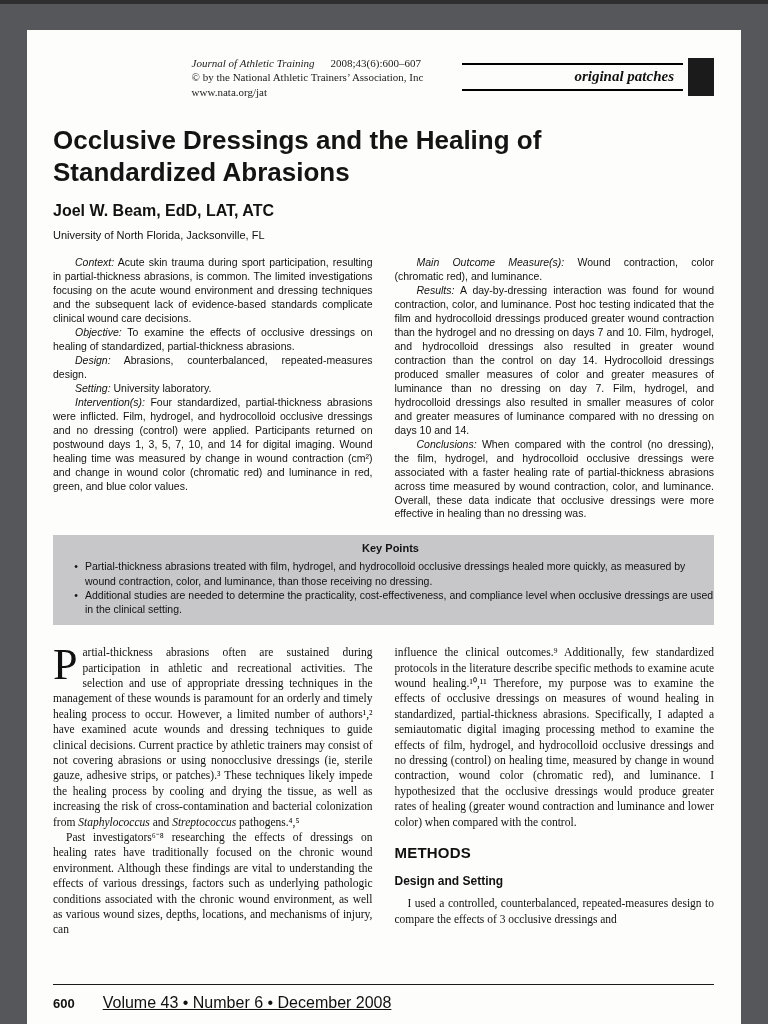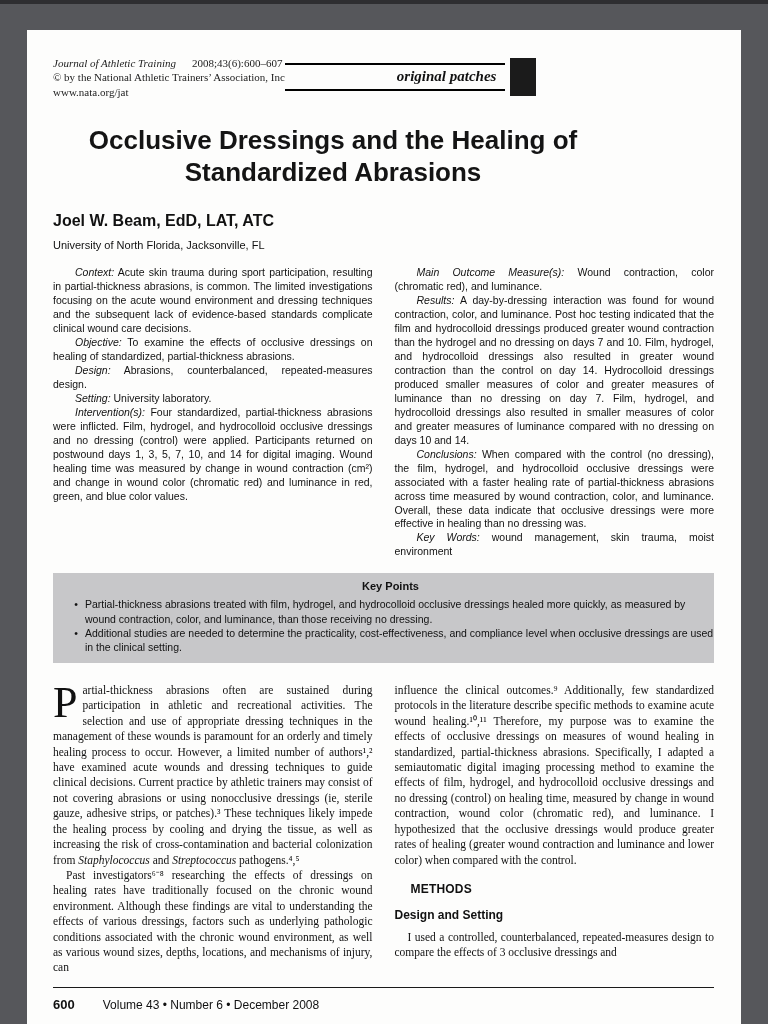--- a/index.html
+++ b/index.html
@@ -10,36 +10,36 @@
     color:#111;
   }
   .viewer { position:relative; width:768px; height:1024px; overflow:hidden; background:#56575b; }
   .viewer-top-edge { position:absolute; top:0; left:0; right:0; height:4px; background:#2e2e31; }
   .page {
     position:absolute; left:27px; top:30px; width:714px; height:994px;
     background:#fdfdfc; padding:26px 27px 0 26px; overflow:hidden;
   }
 
   
-  .page-header { display:flex; justify-content:flex-start; align-items:flex-start; }
+  .page-header { display:flex; justify-content:flex-end; align-items:flex-start;gap:39px; }
   .pub-info { font-family:"Liberation Serif", serif; font-size:11px; line-height:1.3; color:#1c1c1c; }
   .journal-name { font-style:italic; }
   .journal-issue { margin-left:16px; }
   .banner { display:flex; align-items:center; margin-top:2px; }
   .banner-rule {
     border-top:2px solid #000; border-bottom:2px solid #000;
     padding:3px 9px 4px 112px;
     font-family:"Liberation Serif", serif; font-style:italic; font-weight:bold; font-size:15px;
     white-space:nowrap;
   }
   .banner-square { width:26px; height:38px; background:#1b1b1b; margin-left:5px; }
 
   
-  .article-title { margin-top:26px; font-size:26px; font-weight:bold; line-height:1.22; max-width:560px; color:#141414;text-align:center; }
-  .author-name { margin-top:24px; font-size:16px; font-weight:bold; }
+  .article-title { margin-top:26px; font-size:26px; font-weight:bold; line-height:1.22; max-width:560px; color:#141414; }
+  .author-name { margin-top:14px; font-size:16px; font-weight:bold; }
   .affiliation { margin-top:9px; font-size:11px; }
 
   
   .abstract { display:flex; gap:22px; margin-top:15px; }
   .abs-col { flex:1; font-size:10.5px; line-height:1.33; text-align:justify; }
   .abs-p { text-indent:10px; }
   .abs-label { font-weight:normal; font-style:italic;padding-left:12px; }
 
   
   .key-points { margin-top:14px; background:#c7c7c9; padding:7px 0 9px 14px; }
@@ -47,32 +47,32 @@
   .kp-item { display:flex; font-size:10.5px; line-height:1.35; }
   .kp-bullet { flex:none; width:18px; text-align:center; }
   .kp-text { flex:1; }
 
   
   .body-cols { display:flex; gap:22px; margin-top:20px; font-family:"Liberation Serif", serif; }
   .body-col { flex:1; font-size:11.5px; line-height:1.34; text-align:justify; }
   .body-col p { margin:0; }
   .dropcap { float:left; font-size:44px; line-height:34px; padding:3px 5px 0 0; }
   .indent { text-indent:13px; }
-  .methods-heading { font-family:"Liberation Sans", sans-serif; font-weight:bold; font-size:12px; margin:13px 0 10px 16px; letter-spacing:.2px; }
+  .methods-heading { font-family:"Liberation Sans", sans-serif; font-weight:bold; font-size:15px; margin:13px 0 10px 0; letter-spacing:.2px; }
   .sub-heading { font-family:"Liberation Sans", sans-serif; font-weight:bold; font-size:12px; margin:0 0 7px 0; }
   .sci-italic { font-style:italic; }
 
   
   .page-footer {
     position:absolute; left:26px; right:27px; bottom:12px;
     border-top:1px solid #1a1a1a; padding-top:9px; background:#fdfdfc;
     display:flex; align-items:center; gap:28px;
   }
   .page-num { font-weight:bold; font-size:13px; }
-  .volume-line { font-size:12px; }
+  .volume-line { font-size:16px;text-decoration:underline; }
 </style>
 </head>
 <body>
 
 <div class="viewer">
   <div class="viewer-top-edge"></div>
 
   <div class="page">
 
     <div class="page-header">
@@ -98,21 +98,20 @@
         <p class="abs-p"><span class="abs-label">Context:</span><span> Acute skin trauma during sport participation, resulting in partial-thickness abrasions, is common. The limited investigations focusing on the acute wound environment and dressing techniques and the subsequent lack of evidence-based standards complicate clinical wound care decisions.</span></p>
         <p class="abs-p"><span class="abs-label">Objective:</span><span> To examine the effects of occlusive dressings on healing of standardized, partial-thickness abrasions.</span></p>
         <p class="abs-p"><span class="abs-label">Design:</span><span> Abrasions, counterbalanced, repeated-measures design.</span></p>
         <p class="abs-p"><span class="abs-label">Setting:</span><span> University laboratory.</span></p>
         <p class="abs-p"><span class="abs-label">Intervention(s):</span><span> Four standardized, partial-thickness abrasions were inflicted. Film, hydrogel, and hydrocolloid occlusive dressings and no dressing (control) were applied. Participants returned on postwound days 1, 3, 5, 7, 10, and 14 for digital imaging. Wound healing time was measured by change in wound contraction (cm²) and change in wound color (chromatic red) and luminance in red, green, and blue color values.</span></p>
       </div>
       <div class="abs-col">
         <p class="abs-p"><span class="abs-label">Main Outcome Measure(s):</span><span> Wound contraction, color (chromatic red), and luminance.</span></p>
         <p class="abs-p"><span class="abs-label">Results:</span><span> A day-by-dressing interaction was found for wound contraction, color, and luminance. Post hoc testing indicated that the film and hydrocolloid dressings produced greater wound contraction than the hydrogel and no dressing on days 7 and 10. Film, hydrogel, and hydrocolloid dressings also resulted in greater wound contraction than the control on day 14. Hydrocolloid dressings produced smaller measures of color and greater measures of luminance than no dressing on day 7. Film, hydrogel, and hydrocolloid dressings also resulted in smaller measures of color and greater measures of luminance compared with no dressing on days 10 and 14.</span></p>
         <p class="abs-p"><span class="abs-label">Conclusions:</span><span> When compared with the control (no dressing), the film, hydrogel, and hydrocolloid occlusive dressings were associated with a faster healing rate of partial-thickness abrasions across time measured by wound contraction, color, and luminance. Overall, these data indicate that occlusive dressings were more effective in healing than no dressing was.</span></p>
-        <p class="abs-p"><span class="abs-label">Key Words:</span><span> wound management, skin trauma, moist environment</span></p>
       </div>
     </div>
 
     <div class="key-points">
       <div class="kp-title">Key Points</div>
       <div class="kp-item">
         <span class="kp-bullet">•</span>
         <span class="kp-text">Partial-thickness abrasions treated with film, hydrogel, and hydrocolloid occlusive dressings healed more quickly, as measured by wound contraction, color, and luminance, than those receiving no dressing.</span>
       </div>
       <div class="kp-item">

